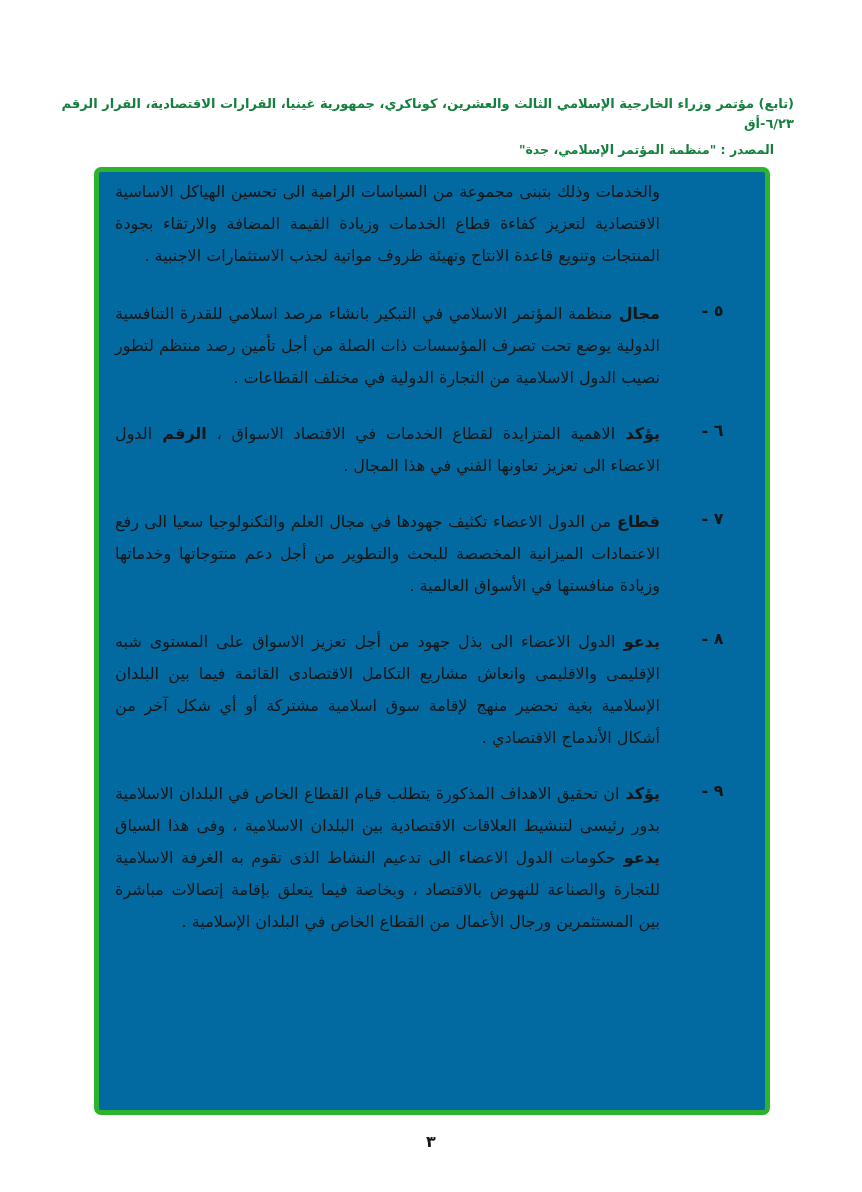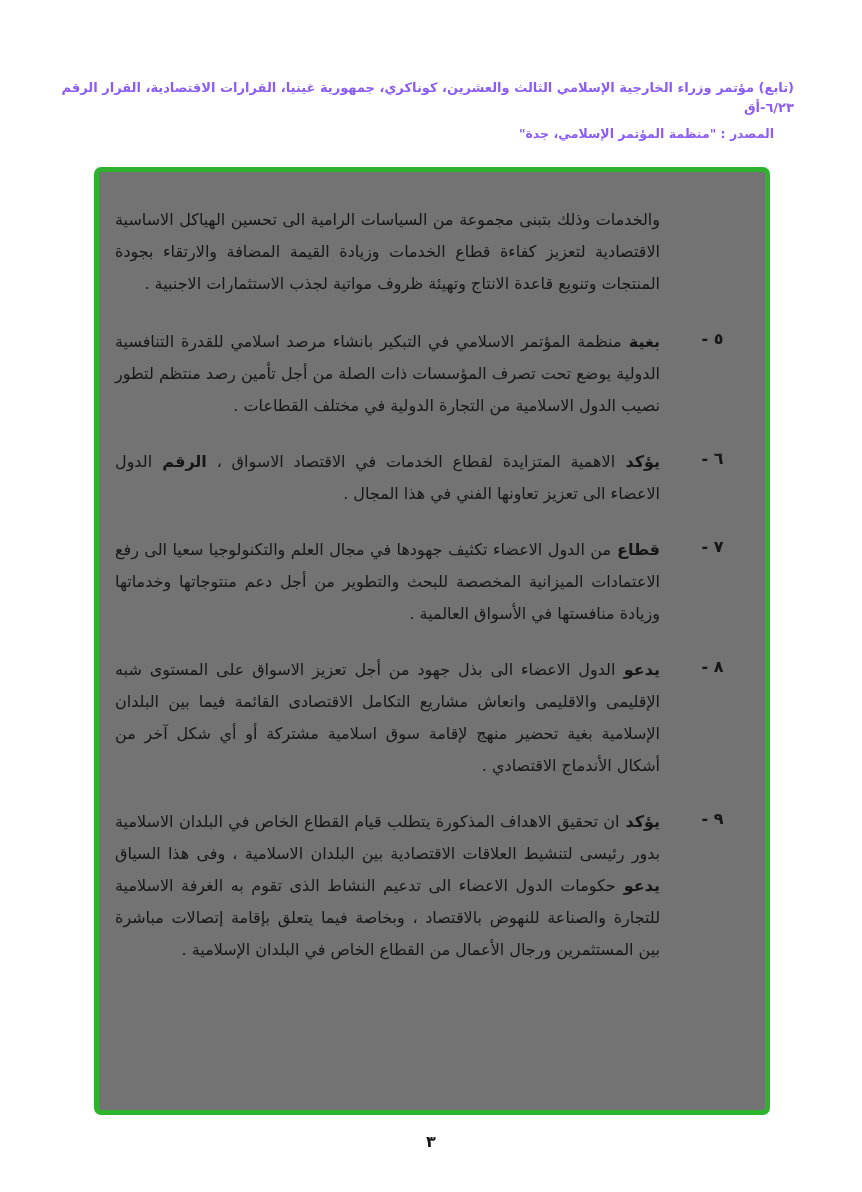--- a/index.html
+++ b/index.html
@@ -11,47 +11,47 @@
   .page {
     position: relative;
     width: 862px;
     height: 1192px;
     background: #ffffff;
     direction: rtl;
     overflow: hidden;
   }
   .doc-header {
     position: absolute;
-    top: 78px;
+    top: 94px;
     right: 68px;
     left: 60px;
     text-align: right;
-    color: #8b5cf6;
+    color: #15803d;
   }
   .doc-header .line1 {
     font-size: 13px;
     font-weight: bold;
     line-height: 1.5;
   }
   .doc-header .line2 {
     font-size: 12.5px;
     font-weight: bold;
     margin-top: 9px;
     padding-right: 20px;
   }
   .content-box {
     position: absolute;
     top: 167px;
     right: 92px;
     width: 676px;
     height: 948px;
     border: 5px solid #2db32d;
     border-radius: 7px;
-    padding: 32px 0 0 16px;
-    background: #737373;
+    padding: 4px 0 0 16px;
+    background: #0369a1;
   }
   .intro-paragraph {
     margin: 0 105px 26px 0;
     font-size: 16px;
     line-height: 2.0;
     text-align: justify;
     color: #161616;
   }
   .item {
     display: flex;
@@ -94,21 +94,21 @@
   <div class="doc-header">
     <div class="line1">(تابع) مؤتمر وزراء الخارجية الإسلامي الثالث والعشرين، كوناكري، جمهورية غينيا، القرارات الاقتصادية، القرار الرقم ٦/٢٣-أق</div>
     <div class="line2">المصدر : "منظمة المؤتمر الإسلامي، جدة"</div>
   </div>
 
   <div class="content-box">
     <p class="intro-paragraph">والخدمات وذلك بتبنى مجموعة من السياسات الرامية الى تحسين الهياكل الاساسية الاقتصادية لتعزيز كفاءة قطاع الخدمات وزيادة القيمة المضافة والارتقاء بجودة المنتجات وتنويع قاعدة الانتاج وتهيئة ظروف مواتية لجذب الاستثمارات الاجنبية .</p>
     <div id="items">
   <div class="item">
     <div class="item-number">٥ -</div>
-    <p class="item-text"><span class="bold">بغية </span><span>منظمة المؤتمر الاسلامي في التبكير بانشاء مرصد اسلامي للقدرة التنافسية الدولية يوضع تحت تصرف المؤسسات ذات الصلة من أجل تأمين رصد منتظم لتطور نصيب الدول الاسلامية من التجارة الدولية في مختلف القطاعات .</span></p>
+    <p class="item-text"><span class="bold">مجال </span><span>منظمة المؤتمر الاسلامي في التبكير بانشاء مرصد اسلامي للقدرة التنافسية الدولية يوضع تحت تصرف المؤسسات ذات الصلة من أجل تأمين رصد منتظم لتطور نصيب الدول الاسلامية من التجارة الدولية في مختلف القطاعات .</span></p>
   </div>
 
   <div class="item">
     <div class="item-number">٦ -</div>
     <p class="item-text"><span class="bold">يؤكد </span><span>الاهمية المتزايدة لقطاع الخدمات في الاقتصاد الاسواق ، </span><span class="bold">الرقم </span><span>الدول الاعضاء الى تعزيز تعاونها الفني في هذا المجال .</span></p>
   </div>
 
   <div class="item">
     <div class="item-number">٧ -</div>
     <p class="item-text"><span class="bold">قطاع </span><span>من الدول الاعضاء تكثيف جهودها في مجال العلم والتكنولوجيا سعيا الى رفع الاعتمادات الميزانية المخصصة للبحث والتطوير من أجل دعم منتوجاتها وخدماتها وزيادة منافستها في الأسواق العالمية .</span></p>

